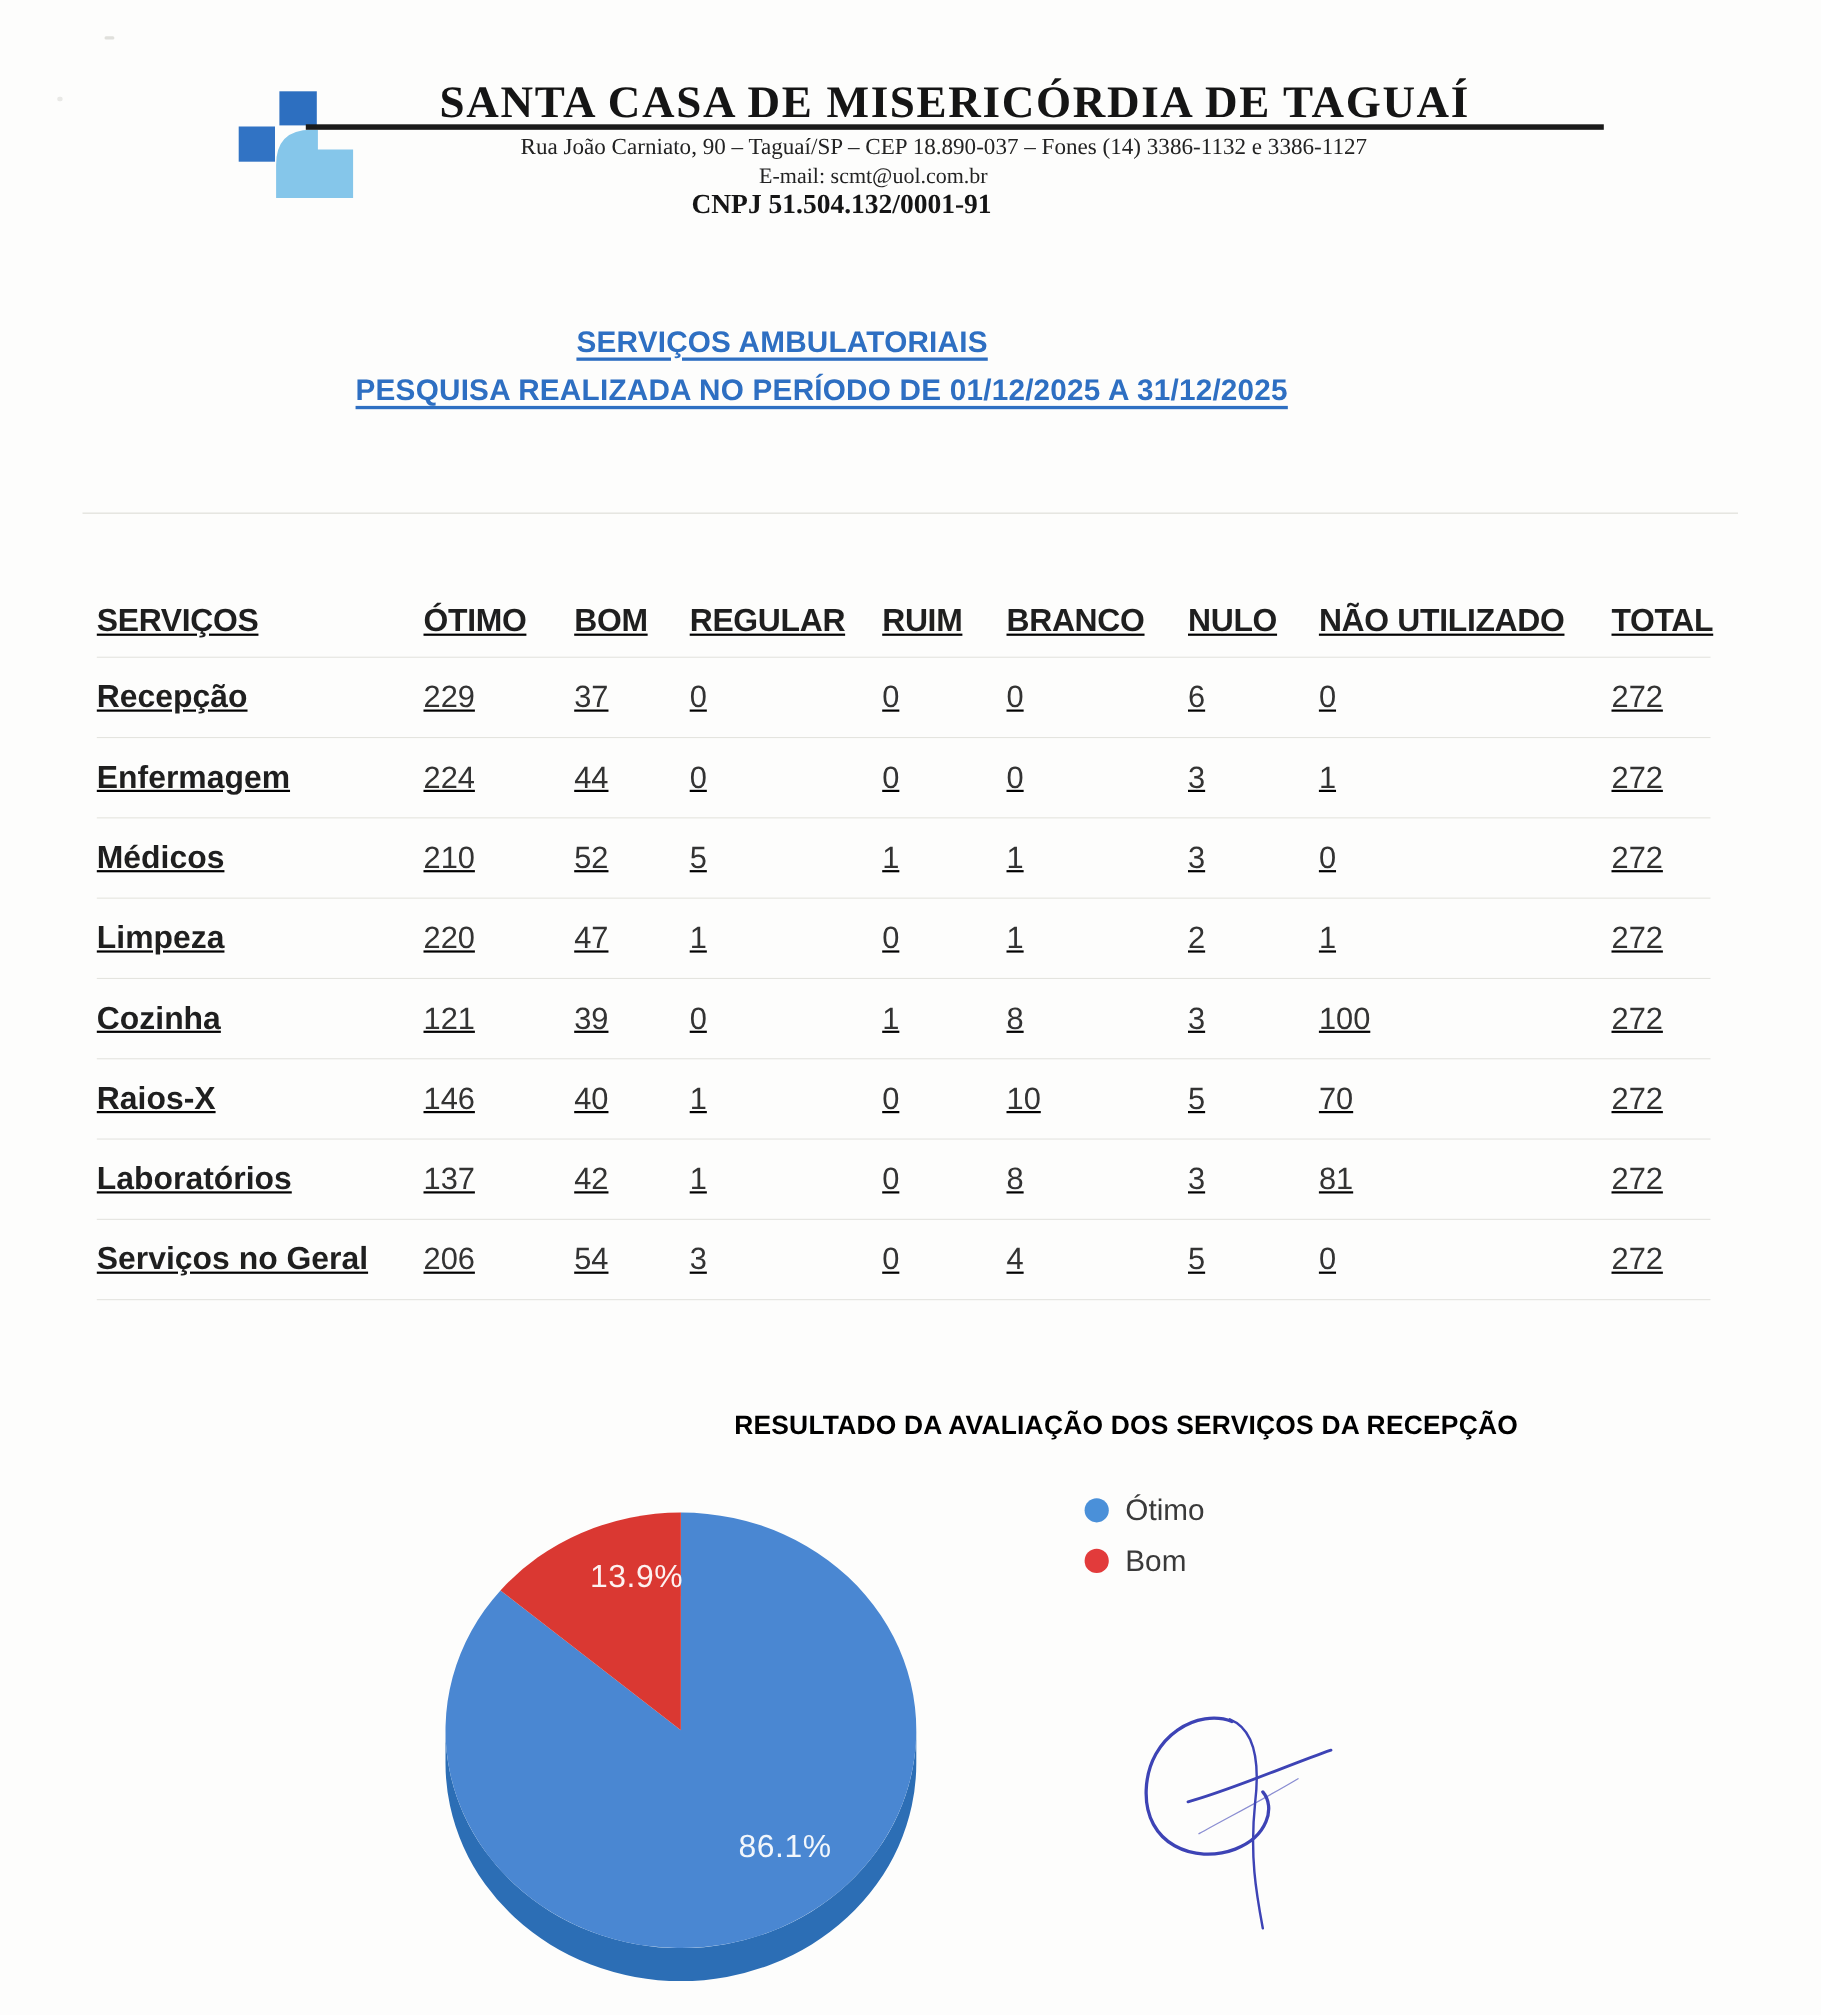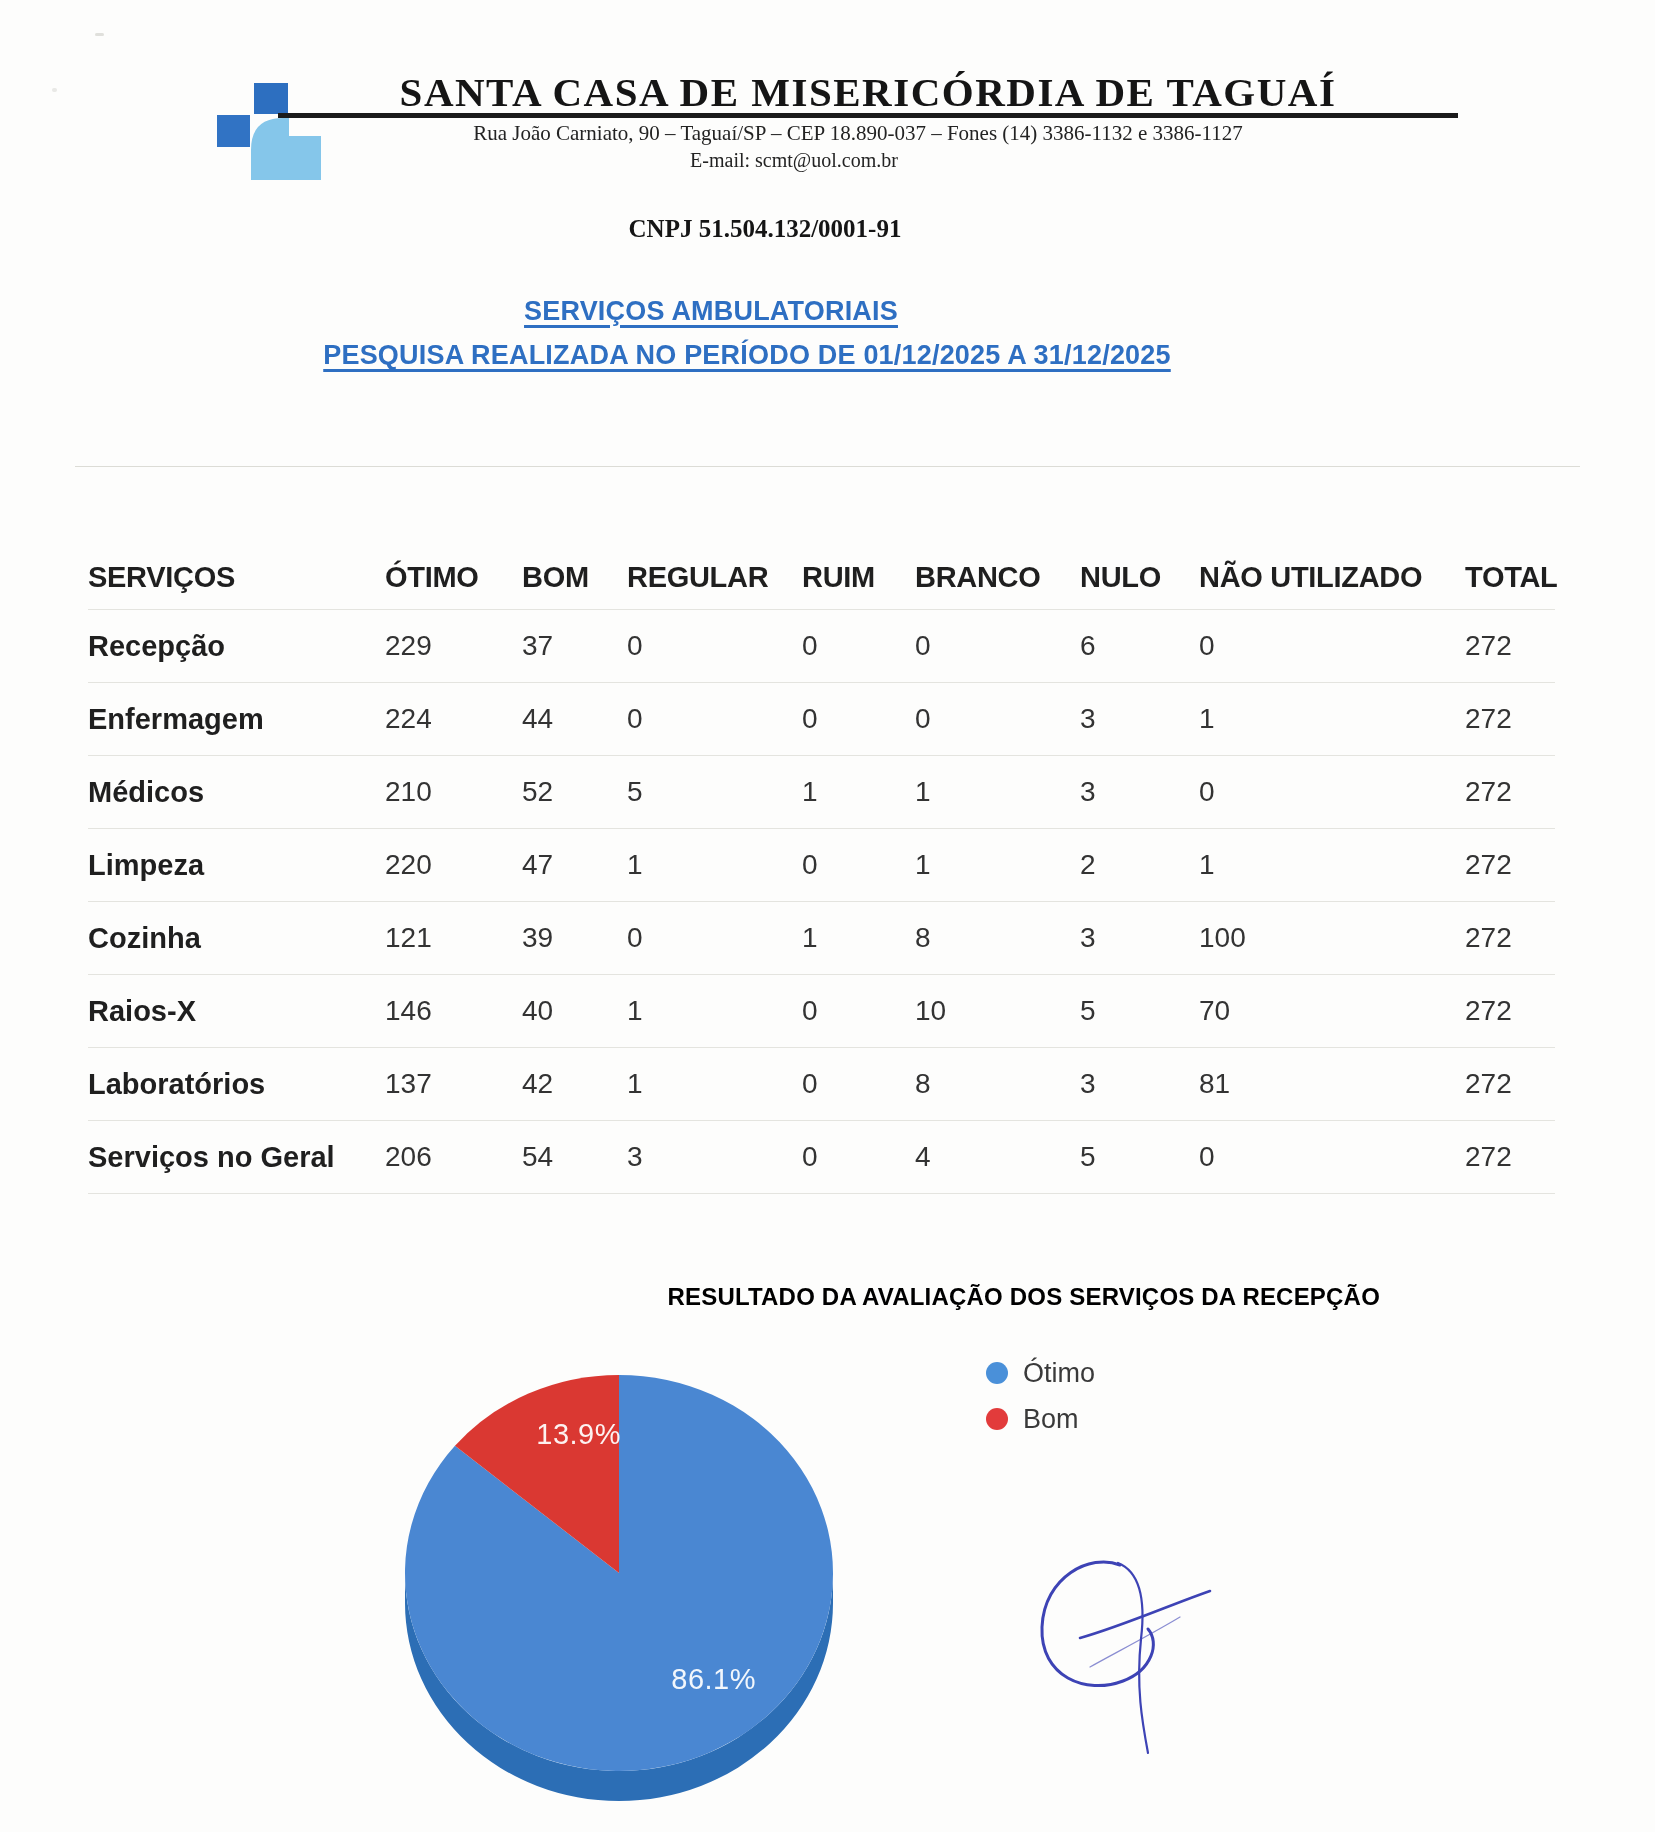--- a/index.html
+++ b/index.html
@@ -20,38 +20,38 @@
   .org-address{
     position:absolute;left:278px;top:121px;width:1160px;text-align:center;
     font-family:"Liberation Serif", serif;font-size:21px;color:#232323;white-space:nowrap;
   }
   .org-email{
     position:absolute;left:0px;top:149px;width:1530px;text-align:center;
     font-family:"Liberation Serif", serif;font-size:20px;color:#232323;margin-left:29px;
   }
   .org-cnpj{
     position:absolute;left:0px;top:173px;width:1530px;text-align:center;
-    font-family:"Liberation Serif", serif;font-size:25px;font-weight:bold;color:#151515;margin-top:42px;
+    font-family:"Liberation Serif", serif;font-size:25px;font-weight:bold;color:#151515;
   }
   .artifact{position:absolute;background:#c3c3bc;border-radius:2px;}
 
   
   .doc-title{
     position:absolute;left:0;width:1422px;text-align:center;
     font-size:27px;font-weight:bold;color:#2e6fc2;
     text-decoration:underline;text-decoration-thickness:3px;text-underline-offset:5px;
     letter-spacing:0.2px;
   }
   .doc-title.line1{top:296px;}
   .doc-title.line2{top:340px;padding-left:36px;}
 
   .faint-rule{position:absolute;left:75px;top:466px;width:1505px;height:1px;background:#dcdcd6;}
 
   
-  .svc-table{position:absolute;left:88px;top:545px;width:1467px;}
+  .svc-table{position:absolute;left:88px;top:533px;width:1467px;text-decoration:underline;}
   .t-row{
     display:grid;
     grid-template-columns:297px 137px 105px 175px 113px 165px 119px 266px 1fr;
     align-items:center;height:72px;border-top:1px solid #e4e4df;
   }
   .t-row.t-head{height:64px;border-top:none;}
   .t-head .cell{font-size:29px;font-weight:bold;color:#1f1f1f;letter-spacing:-0.3px;}
   .cell{white-space:nowrap;}
   .cell.svc{font-size:29px;font-weight:bold;color:#1f1f1f;}
   .cell.num{font-size:28px;color:#333;}

